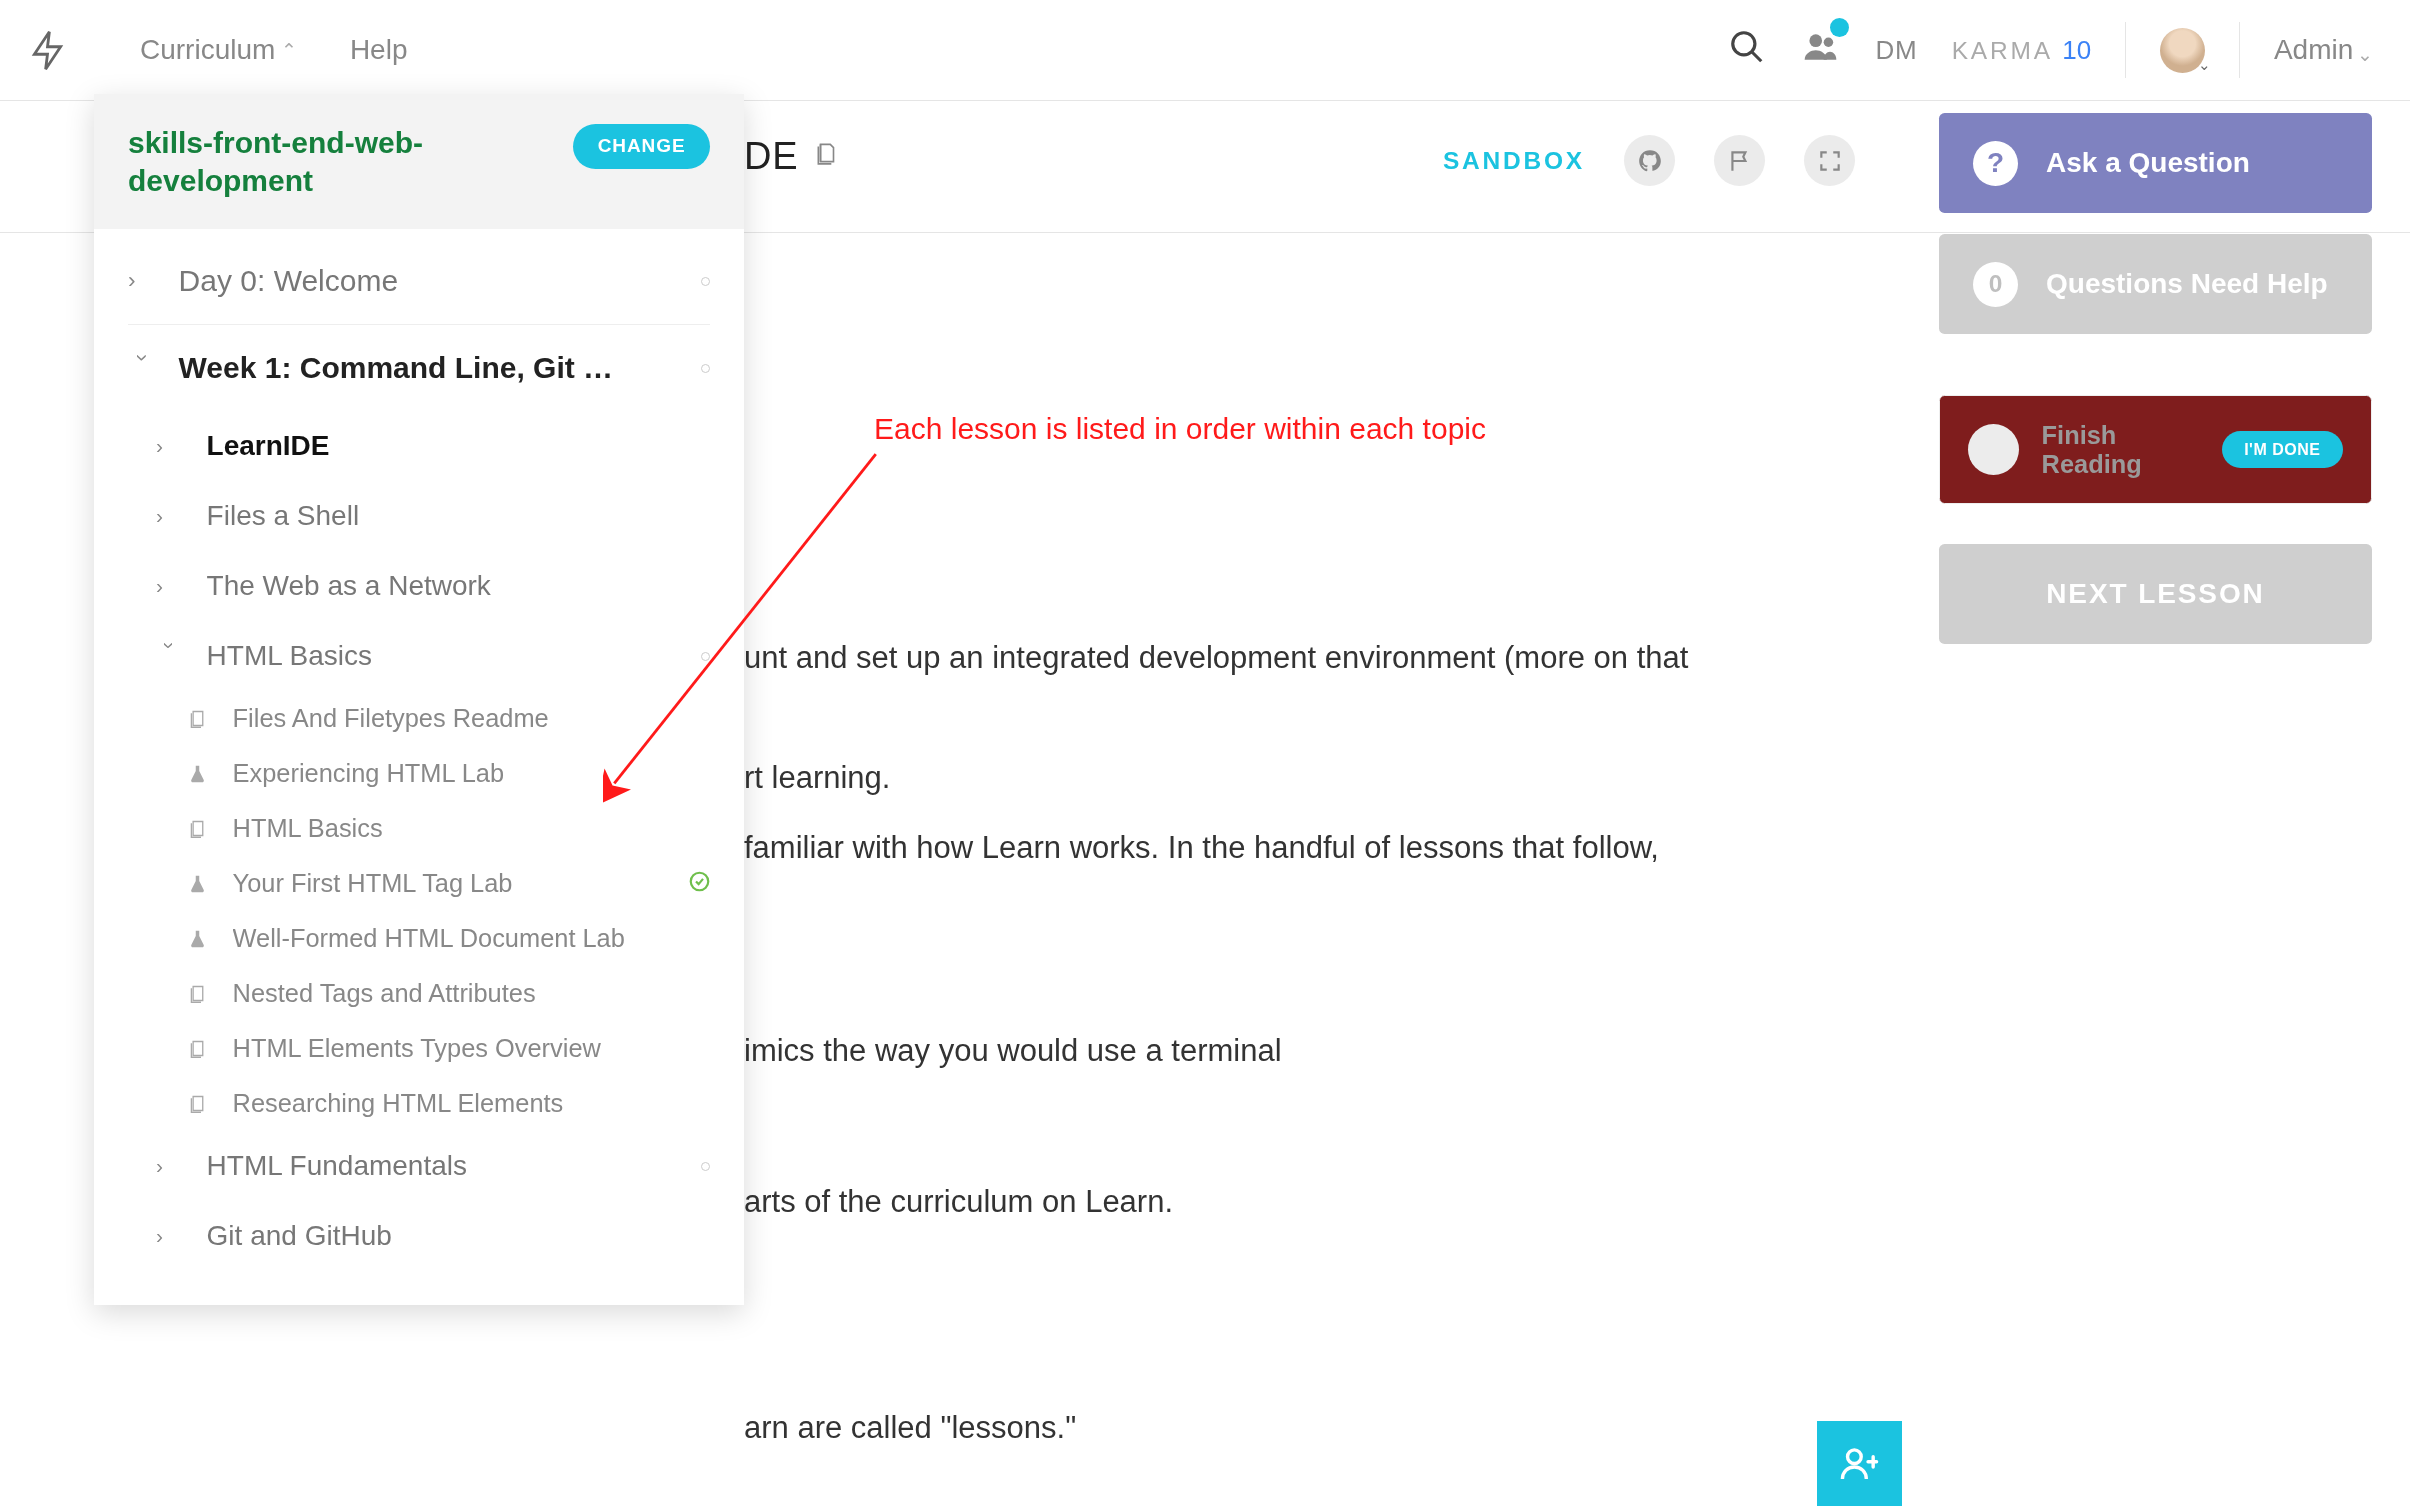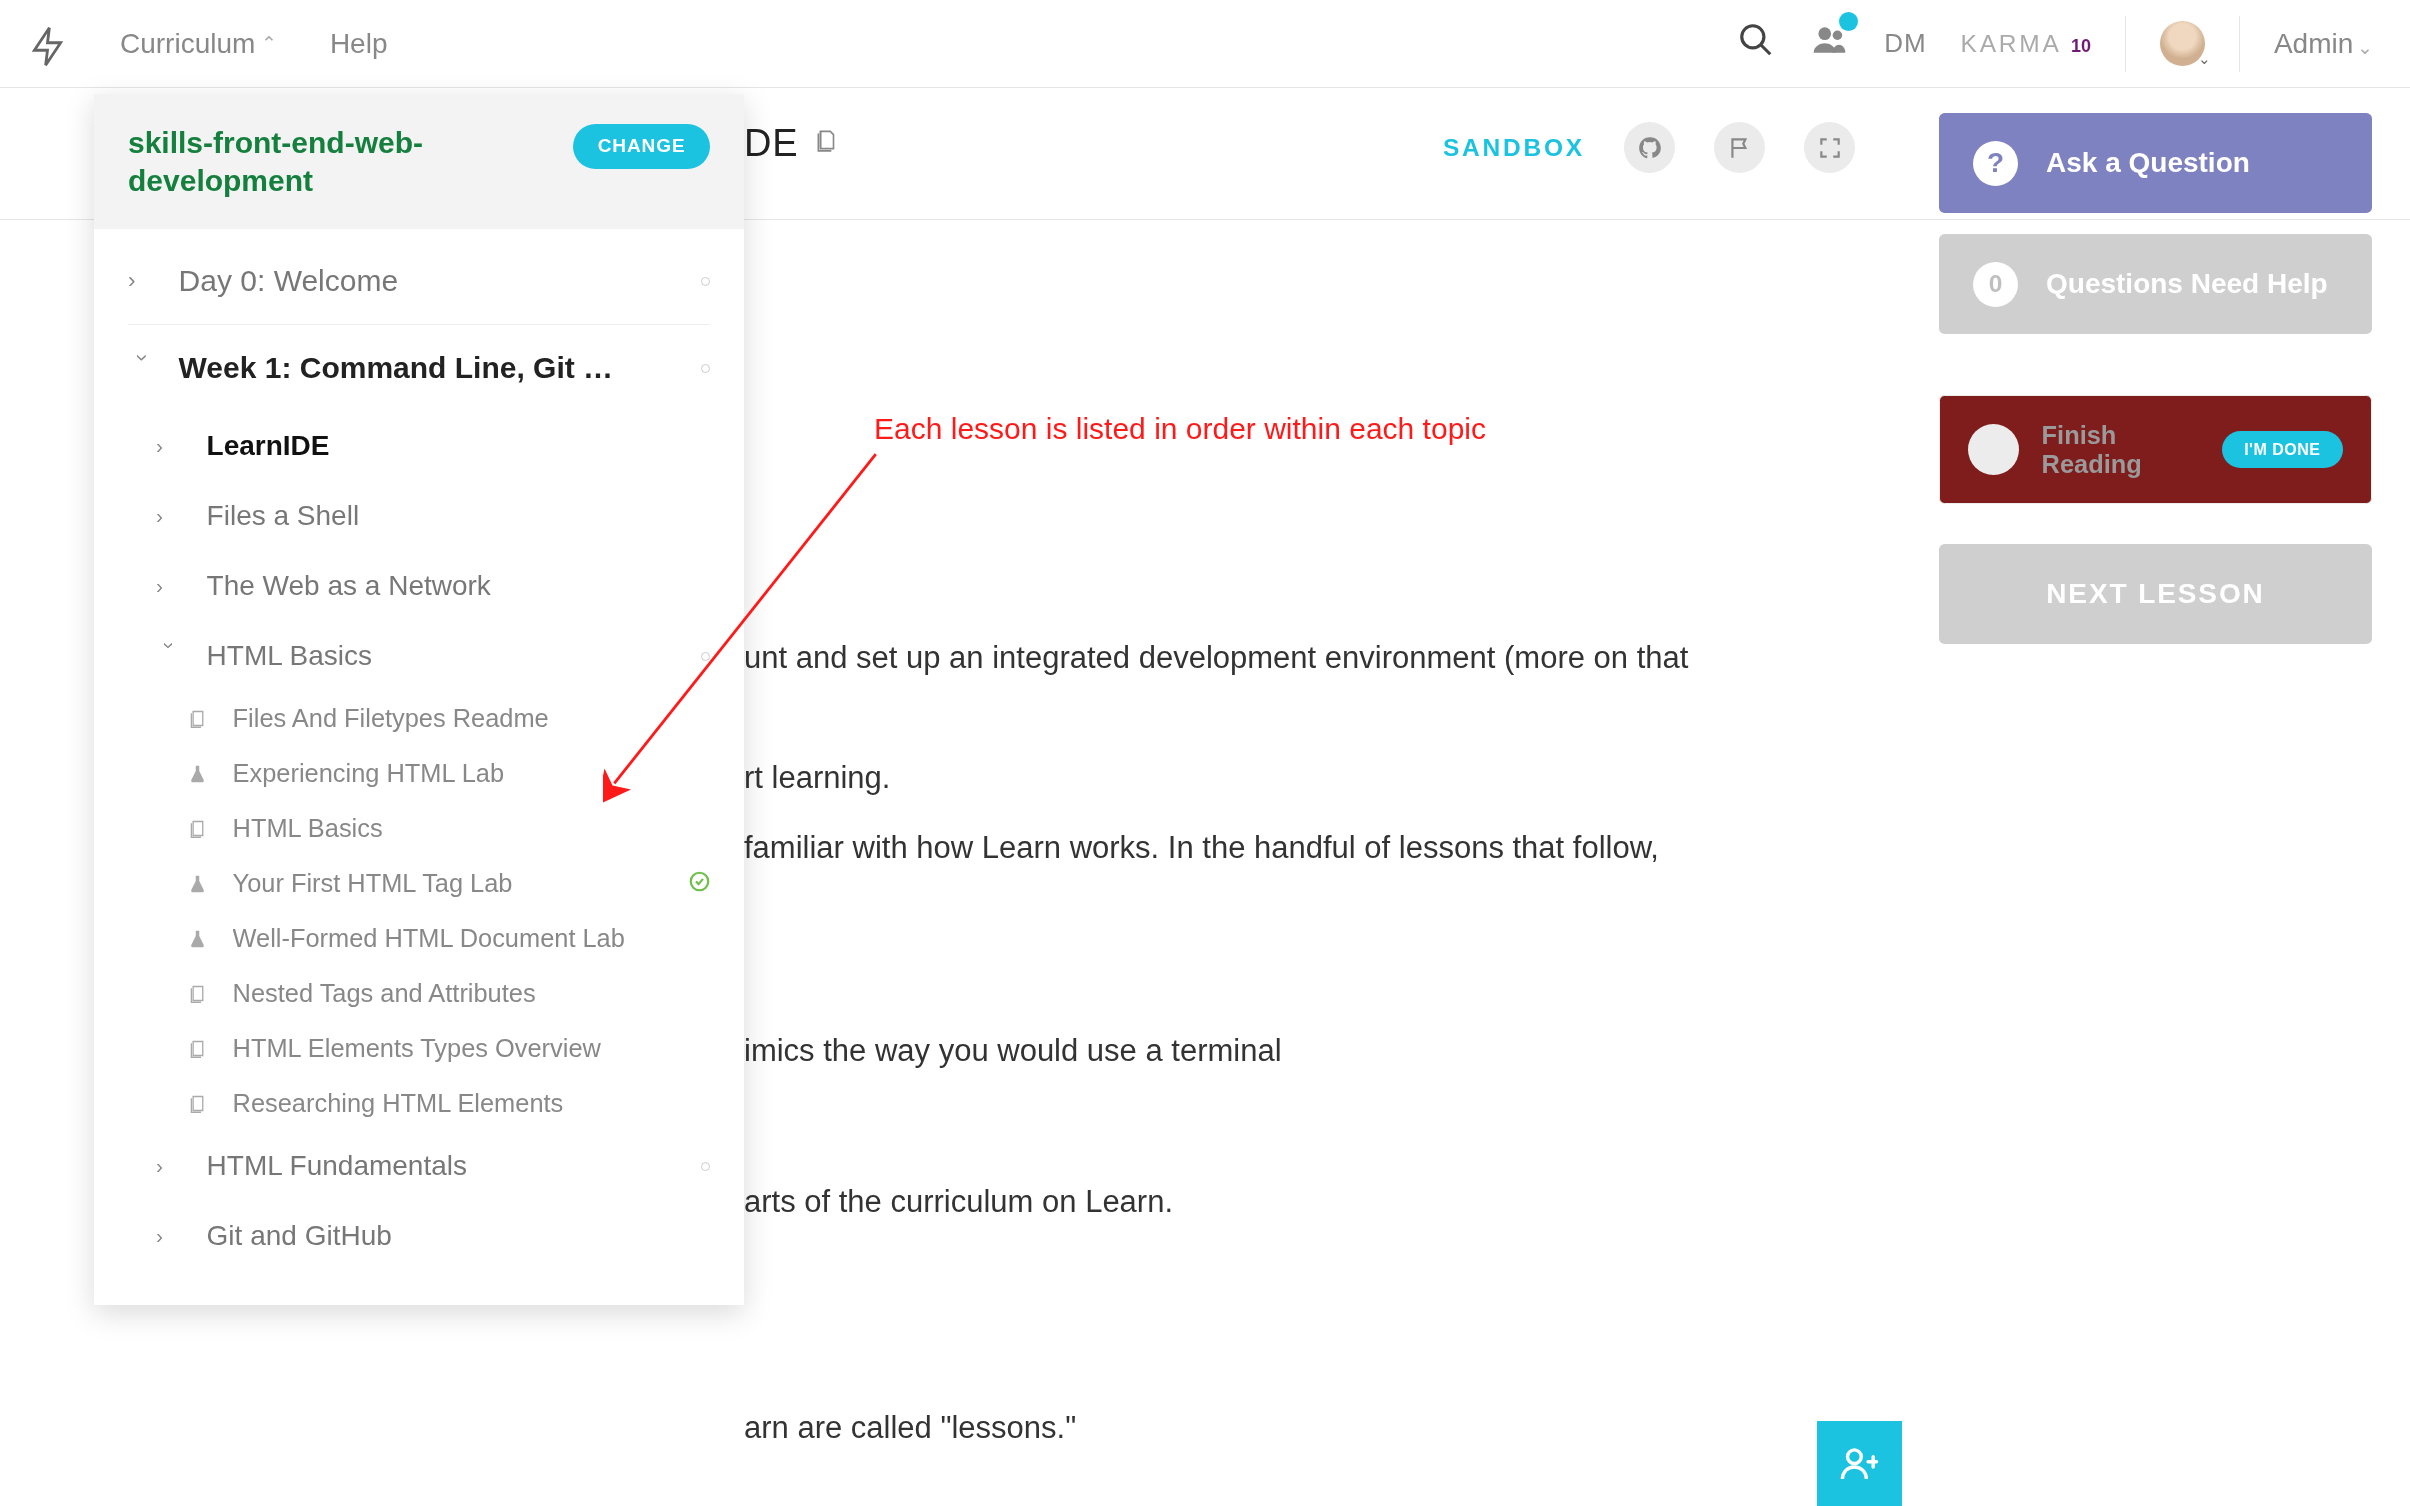--- a/index.html
+++ b/index.html
@@ -1,32 +1,32 @@
 <!DOCTYPE html>
 <html style="font-size:15px"><head>
 <meta charset="utf-8">
 <style>
   * { box-sizing: border-box; margin: 0; padding: 0; }
   body { font-family: -apple-system, BlinkMacSystemFont, "Segoe UI", Helvetica, Arial, sans-serif; color: #333; background: #fff; width: 2411px; height: 1507px; overflow: hidden; font-size: 26px; }
   
-  .topbar { height: 88px; border-bottom: 0.9px solid #e5e5e5; display: flex; padding: 0 38px 0 0; }
+  .topbar { height: 101px; border-bottom: 0.9px solid #e5e5e5; display: flex; align-items: center; padding: 0 38px 0 0; gap: 20px; }
   .logo-box { width: 94px; height: 93px; display: flex; align-items: center; justify-content: center; }
   .logo-svg { width: 45px; height: 45px; }
   .nav-links { display: flex; gap: 53px; margin-left: 26px; }
   .nav-link { color: #888; font-size: 28px; cursor: pointer; display: flex; align-items: center; gap: 5.6px; }
   .nav-caret { font-size: 19px; color: #aaa; }
   .topbar-right { margin-left: auto; display: flex; align-items: center; gap: 34px; }
   .search-icon svg { width: 38px; height: 38px; stroke: #444; fill:none; stroke-width:2; }
   .people-icon-wrap { position: relative; }
   .people-icon svg { width: 41px; height: 38px; fill: #888; }
   .notif-dot { position: absolute; top: -9.4px; right: -7.5px; width: 19px; height: 19px; background: #1bc3e0; border-radius: 50%; }
   .dm-label { color: #888; font-size: 26px; font-weight: 500; letter-spacing: 0.9px; }
   .karma { display: flex; gap: 9.4px; align-items: baseline; }
   .karma-label { color: #aaa; letter-spacing: 2.8px; font-size: 24.5px; }
-  .karma-value { color: #701a75; font-size: 18px; font-weight: 700; }
+  .karma-value { color: #3b82f6; font-size: 26px; font-weight: 400; }
   .avatar-wrap { position: relative; width: 45px; height: 45px; }
   .avatar { width: 45px; height: 45px; border-radius: 50%; background: #d0c0a8 radial-gradient(circle at 50% 35%, #f0d8c0 35%, #d0b090 60%); }
   .avatar-caret { position: absolute; bottom: -1.9px; right: -5.6px; font-size: 15px; color: #666; }
   .admin-link { color: #888; font-size: 28px; display:flex; align-items:center; gap:3.8px; }
   .vdiv { width:0.9px; height:56px; background:#e5e5e5; }
   
   .second-strip { height: 132px; border-bottom: 0.9px solid #e5e5e5; position: relative; }
   
   .curriculum-panel { position: absolute; top: 94px; left: 94px; width: 650px; background: #fff; box-shadow: 0 7.5px 28px rgba(0,0,0,0.15); z-index: 20; }
   .panel-head { background: #f3f3f3; padding: 30px 34px; display: flex; justify-content: space-between; align-items: flex-start; }

